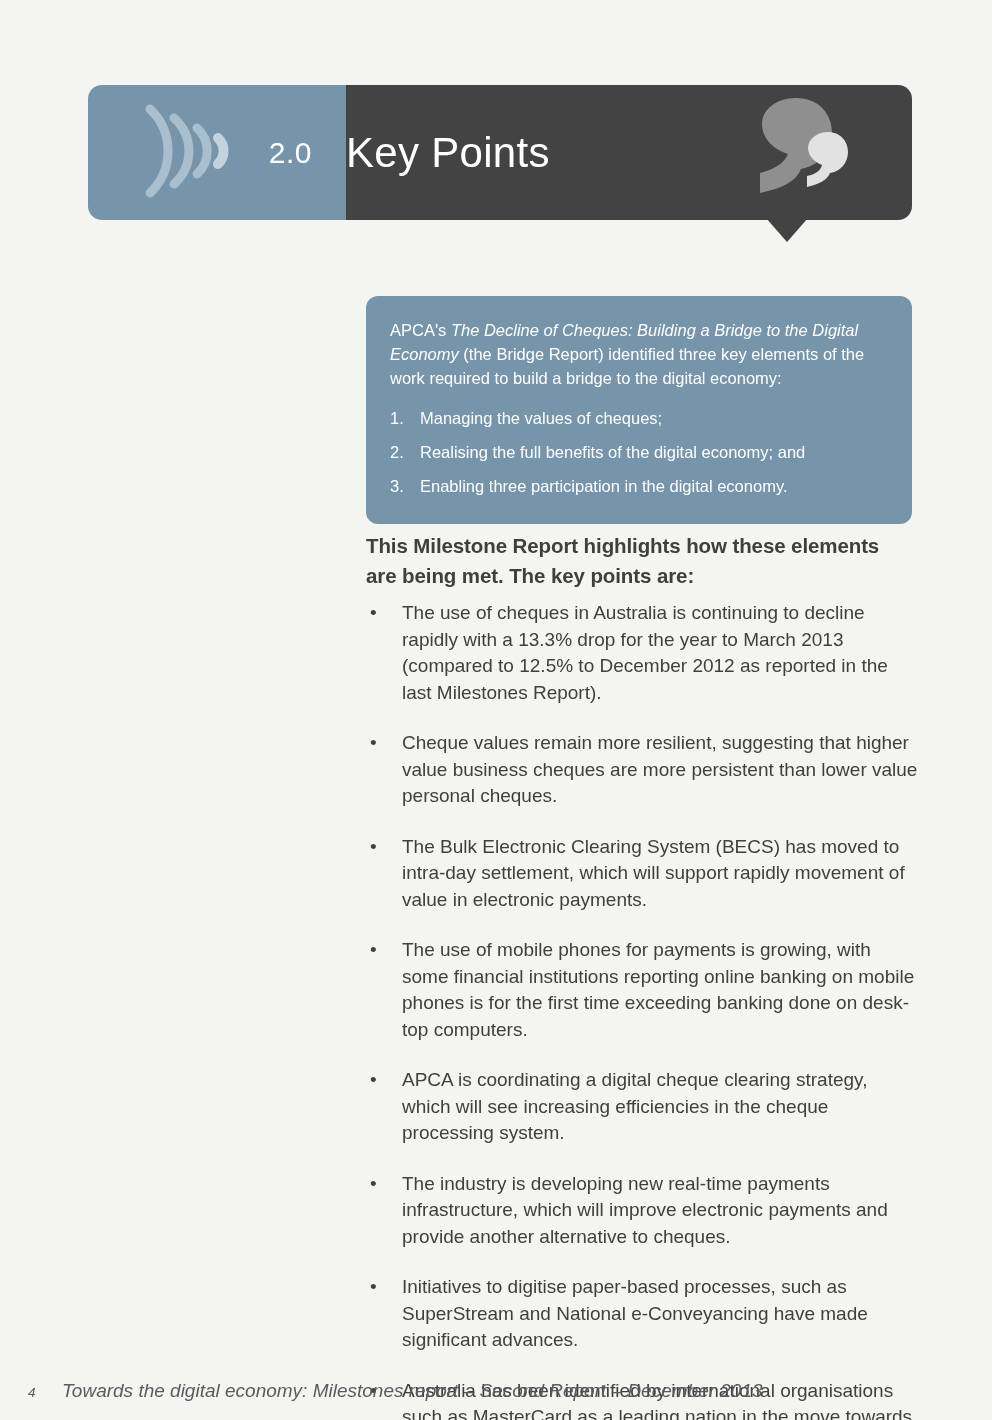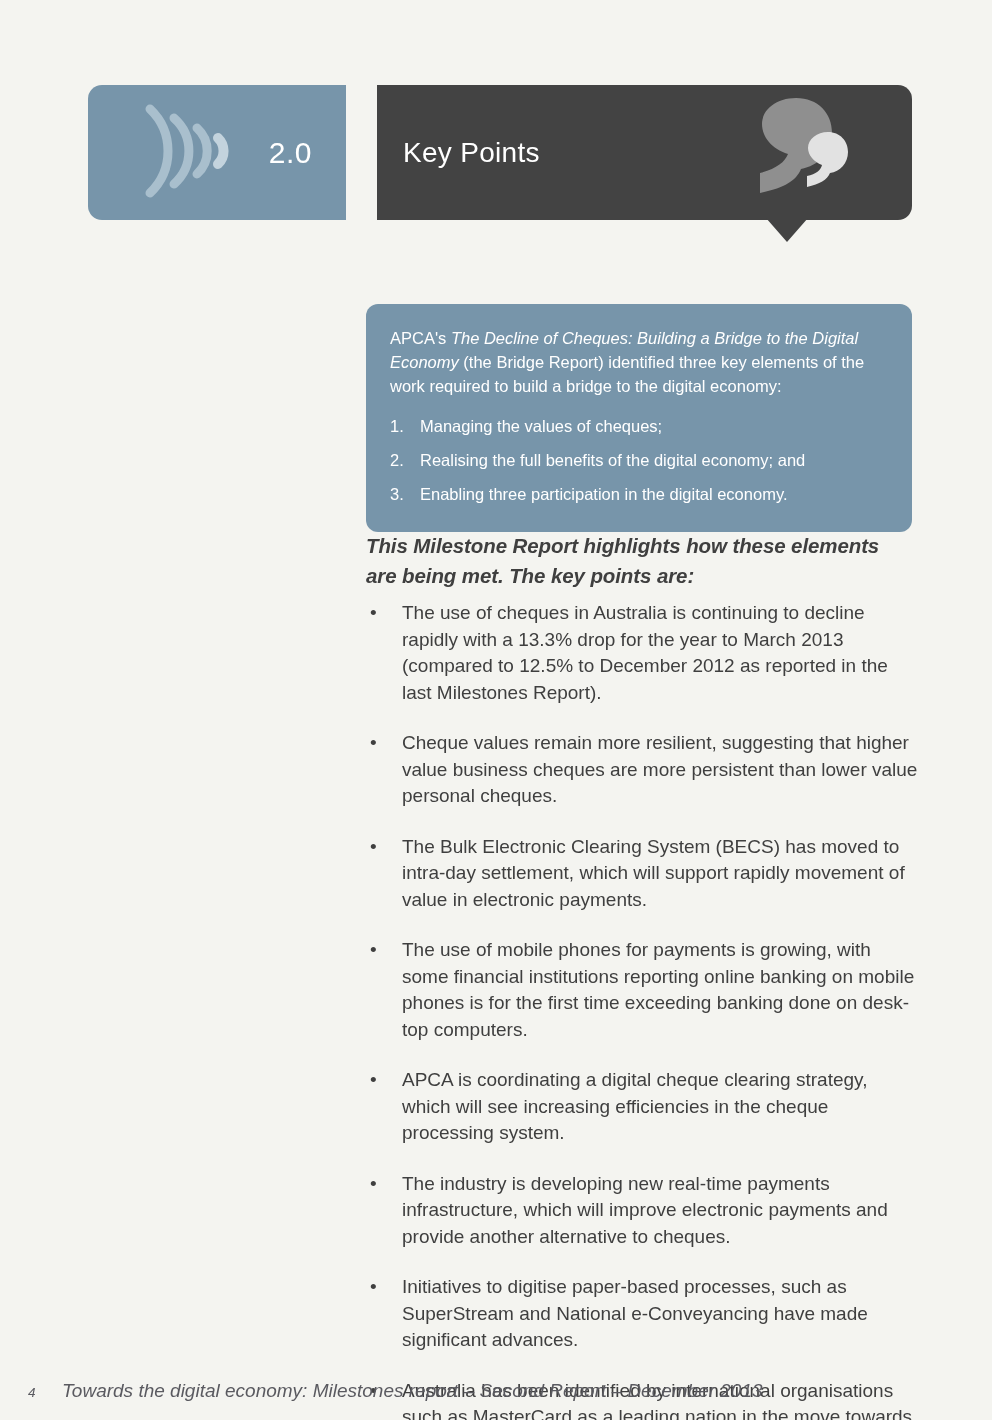--- a/index.html
+++ b/index.html
@@ -19,21 +19,20 @@
   
   .header-banner {
     position: absolute;
     left: 88px;
     top: 85px;
     width: 824px;
     height: 135px;
     display: flex;
     border-radius: 14px;
     overflow: visible;
-    gap: 31px;
   }
   .header-left {
     width: 258px;
     background: #7795aa;
     border-radius: 14px 0 0 14px;
     display: flex;
     align-items: center;
     position: relative;
   }
   .wave-icon {
@@ -55,23 +54,22 @@
   .header-right {
     flex: 1;
     background: #434343;
     border-radius: 0 14px 14px 0;
     position: relative;
     display: flex;
     align-items: center;
   }
   .header-title {
     color: #ffffff;
-    font-size: 28px;
+    font-size: 42px;
     font-weight: 400;
-    margin-left: 26px;
     letter-spacing: 0.3px;
   }
   .quote-mark {
     position: absolute;
     right: 62px;
     top: 50%;
     transform: translateY(-50%);
   }
   .bubble-tail {
     position: absolute;
@@ -81,21 +79,21 @@
     height: 0;
     border-left: 21px solid transparent;
     border-right: 21px solid transparent;
     border-top: 24px solid #434343;
   }
 
   
   .callout {
     position: absolute;
     left: 366px;
-    top: 304px;
+    top: 296px;
     width: 546px;
     box-sizing: border-box;
     background: #7795aa;
     border-radius: 12px;
     padding: 22px 36px 26px 24px;
     color: #ffffff;
   }
   .callout-intro {
     font-size: 16.5px;
     line-height: 24px;
@@ -130,21 +128,20 @@
   .body-heading {
     position: absolute;
     left: 366px;
     top: 531px;
     width: 540px;
     font-size: 20.5px;
     line-height: 30px;
     font-weight: bold;
     color: #3f3f3f;
     letter-spacing: -0.1px;
-    font-style: italic;
   }
 
   .key-points {
     position: absolute;
     left: 366px;
     top: 600px;
     width: 552px;
     margin: 0;
     padding: 0;
     list-style: none;

